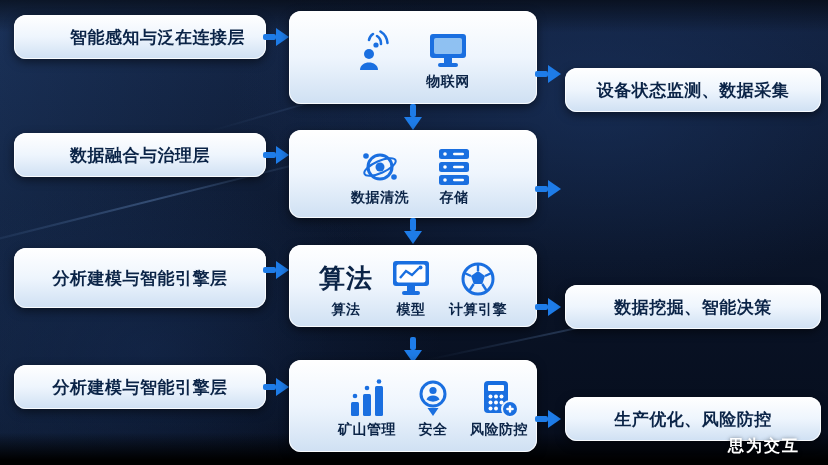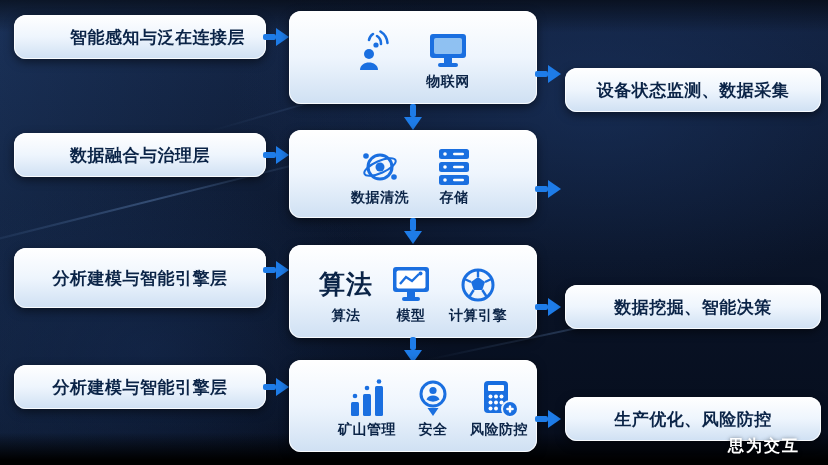--- a/index.html
+++ b/index.html
@@ -46,21 +46,21 @@
   .varrow .head  { width:0; height:0; border-top:13px solid #1e7ce8;
                    border-left:9px solid transparent; border-right:9px solid transparent; }
 
   .r1-left   { left:14px;  top:15px;  width:252px; height:44px;padding-left:35px; }
   .r1-center { left:289px; top:11px;  width:248px; height:93px; }
   .r1-right  { left:565px; top:52px;  width:256px; height:44px;margin-top:16px; }
   .r2-left   { left:14px;  top:133px; width:252px; height:44px; }
   .r2-center { left:289px; top:130px; width:248px; height:88px; }
   .r2-right  { left:565px; top:167px; width:256px; height:44px; }
   .r3-left   { left:14px;  top:248px; width:252px; height:60px; }
-  .r3-center { left:289px; top:245px; width:248px; height:93px; }
+  .r3-center { left:289px; top:245px; width:248px; height:82px; }
   .r3-right  { left:565px; top:285px; width:256px; height:44px;justify-content:center; }
   .r4-left   { left:14px;  top:365px; width:252px; height:44px; }
   .r4-center { left:289px; top:360px; width:248px; height:92px;padding-left:48px; }
   .r4-right  { left:565px; top:397px; width:256px; height:44px; }
 
   .a1l { left:263px; top:28px; }  .a1r { left:535px; top:65px; }
   .a2l { left:263px; top:146px; } .a2r { left:535px; top:180px; }
   .a3l { left:263px; top:261px; } .a3r { left:535px; top:298px; }
   .a4l { left:263px; top:378px; } .a4r { left:535px; top:410px; }
   .v1 { left:404px; top:104px; } .v2 { left:404px; top:218px; } .v3 { left:404px; top:337px; }

